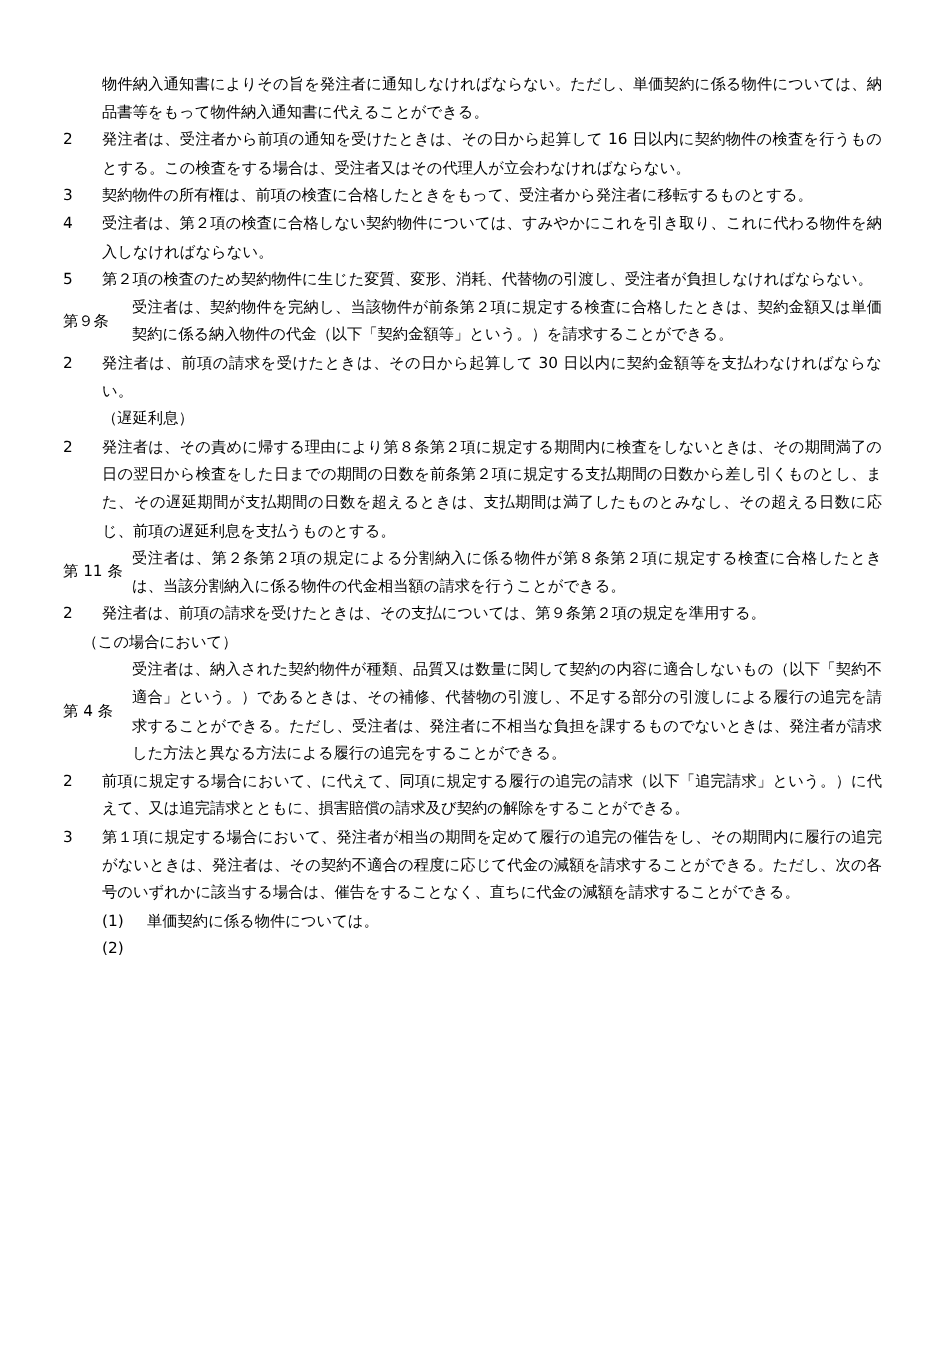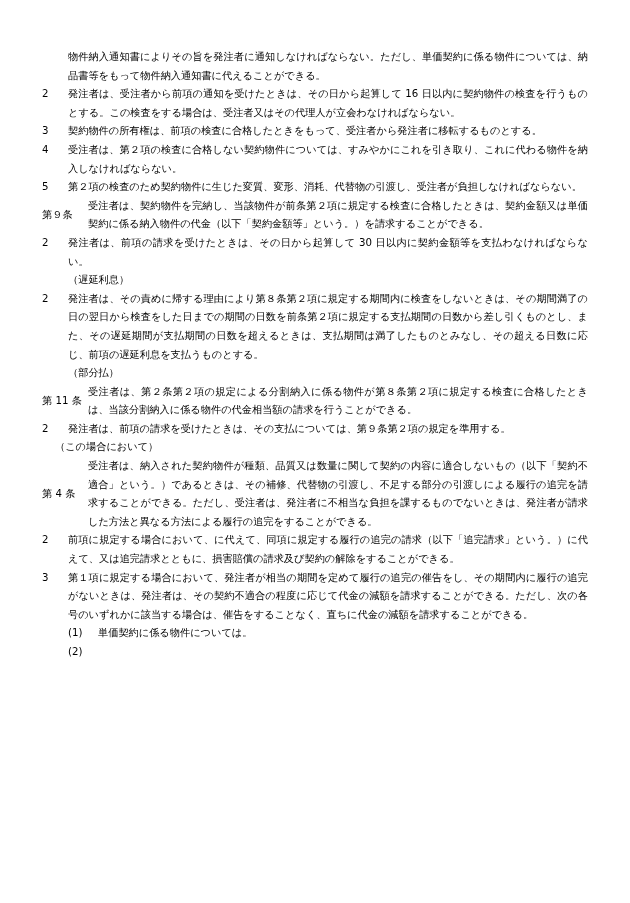--- a/index.html
+++ b/index.html
@@ -84,21 +84,20 @@
       </div>
       <div class="blk clause i-num">
         <span class="marker">2</span>
         <span class="ctext">発注者は、前項の請求を受けたときは、その日から起算して 30 日以内に契約金額等を支払わなければならない。</span>
       </div>
       <div class="blk heading">（遅延利息）</div>
       <div class="blk clause i-num">
         <span class="marker">2</span>
         <span class="ctext">発注者は、その責めに帰する理由により第８条第２項に規定する期間内に検査をしないときは、その期間満了の日の翌日から検査をした日までの期間の日数を前条第２項に規定する支払期間の日数から差し引くものとし、また、その遅延期間が支払期間の日数を超えるときは、支払期間は満了したものとみなし、その超える日数に応じ、前項の遅延利息を支払うものとする。</span>
       </div>
-      <div class="blk heading">（部分払）</div>
       <div class="blk clause i-art">
         <span class="marker">第 11 条</span>
         <span class="ctext">受注者は、第２条第２項の規定による分割納入に係る物件が第８条第２項に規定する検査に合格したときは、当該分割納入に係る物件の代金相当額の請求を行うことができる。</span>
       </div>
       <div class="blk clause i-num">
         <span class="marker">2</span>
         <span class="ctext">発注者は、前項の請求を受けたときは、その支払については、第９条第２項の規定を準用する。</span>
       </div>
       <div class="blk heading-flush">（この場合において）</div>
       <div class="blk clause i-art">

